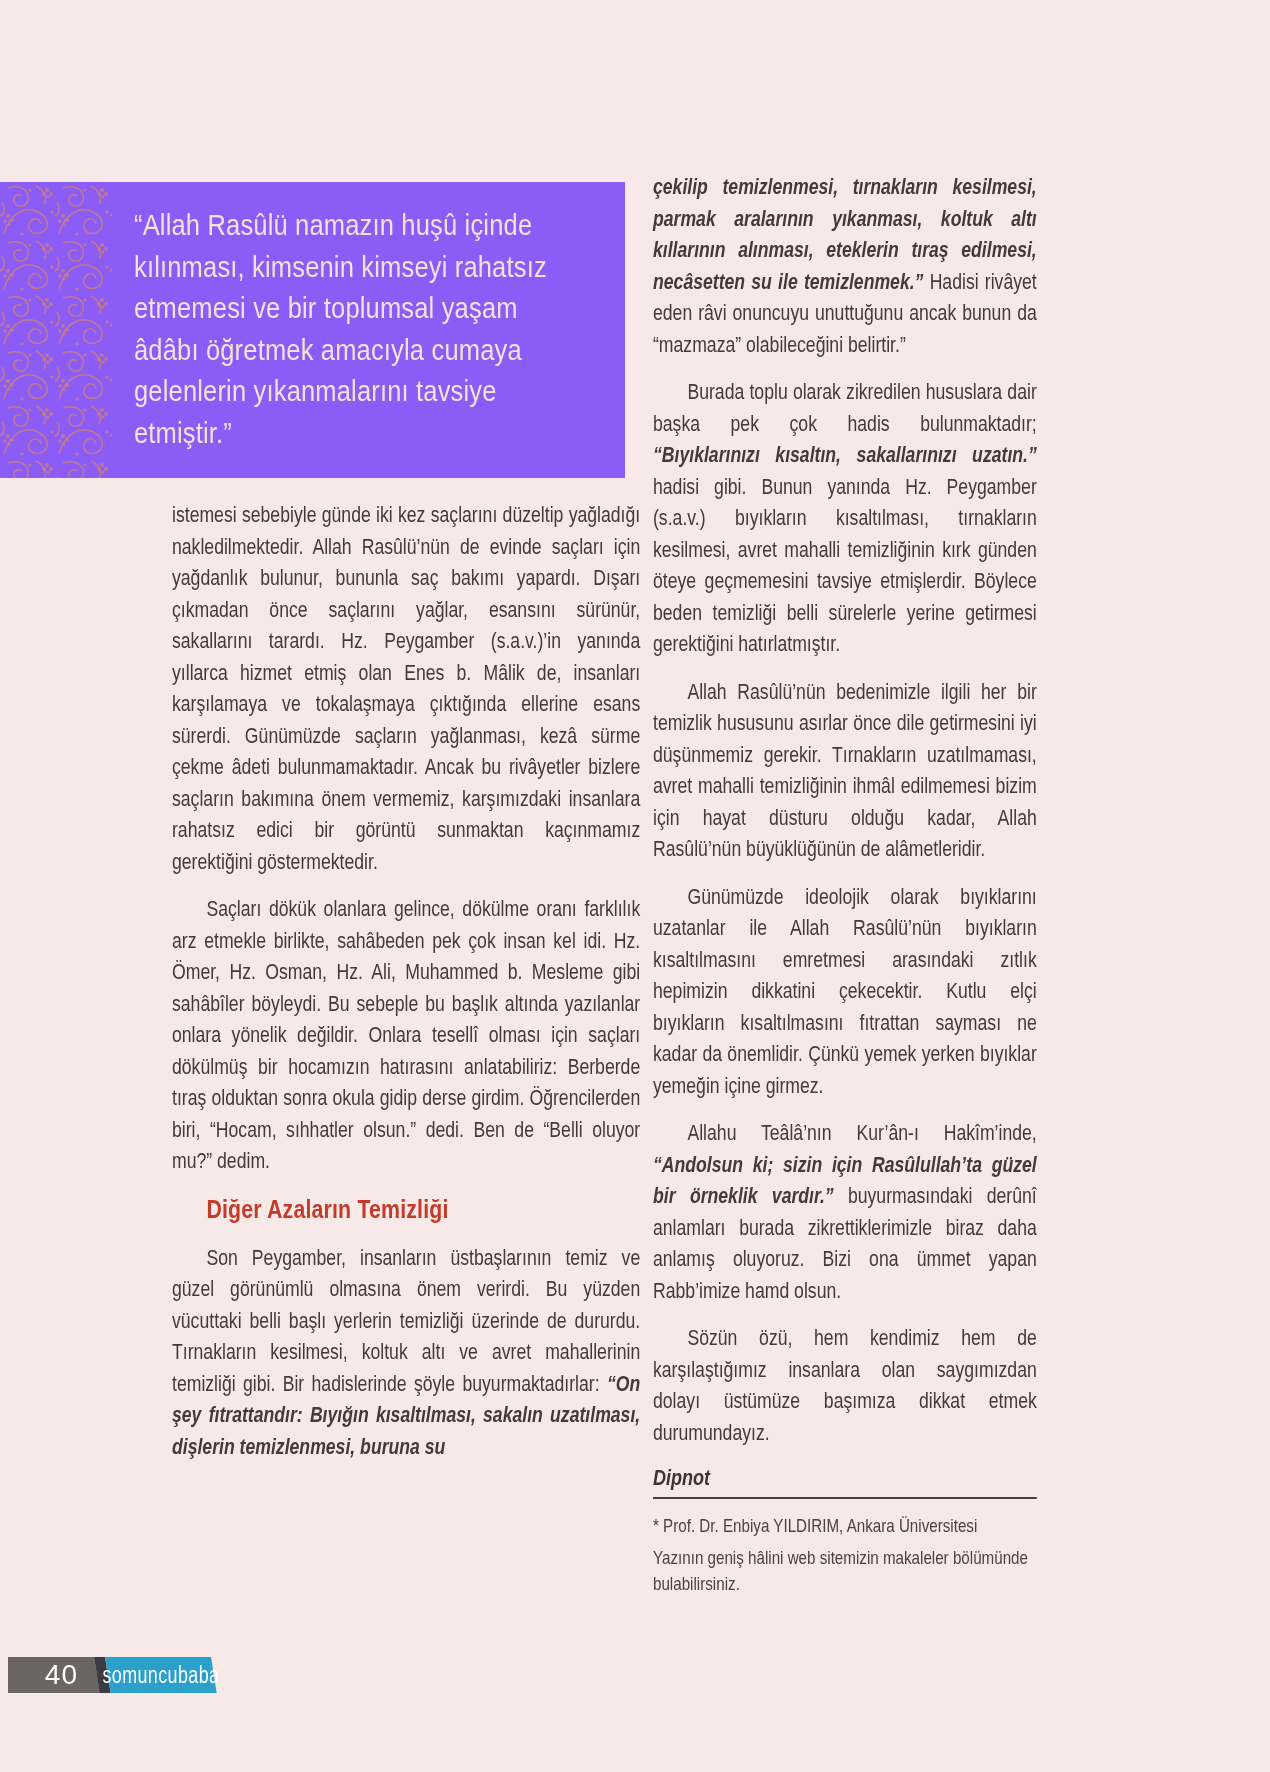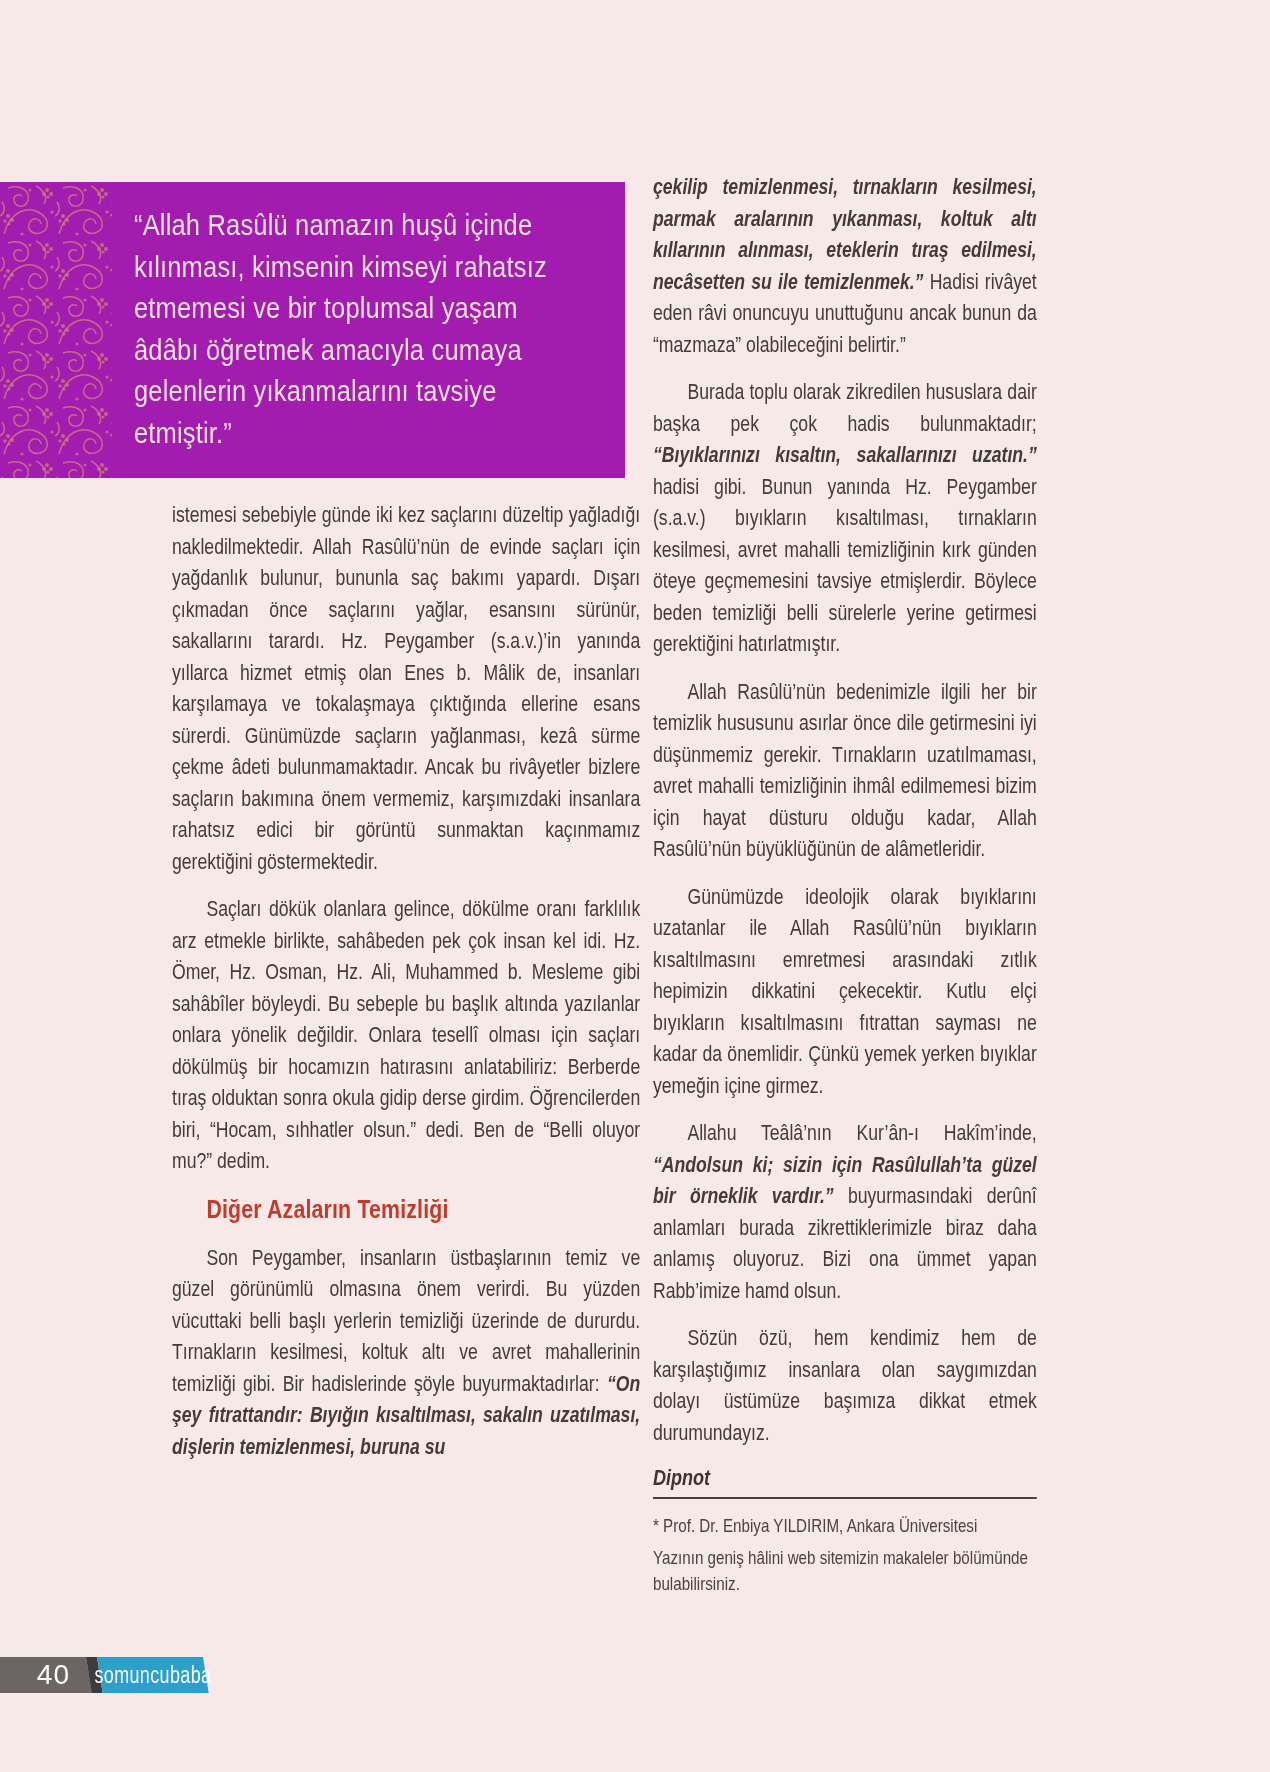--- a/index.html
+++ b/index.html
@@ -3,21 +3,21 @@
 <meta charset="utf-8">
 <style>
   html,body{margin:0;padding:0;background:#f7e9e7;}
   .page{
     position:relative;width:1270px;height:1772px;overflow:hidden;
     background:#f7e9e7;
     font-family:"Liberation Sans", sans-serif;
     color:#443a38;
   }
   
-  .quote-box{position:absolute;left:0;top:182px;width:625px;height:296px;background:#a21caf;}
+  .quote-box{position:absolute;left:0;top:182px;width:625px;height:296px;background:#8b5cf6;}
   .floral{position:absolute;left:0;top:0;width:112px;height:296px;}
   .quote-text{
     position:absolute;left:134px;top:22px;width:560px;
     transform:scaleX(0.85);transform-origin:0 0;
     font-size:30px;line-height:41.5px;color:#f3e2db;letter-spacing:0.2px;
   }
   .quote-text div{white-space:nowrap;}
   
   .col{position:absolute;transform:scaleX(0.82);transform-origin:0 0;}
   .col-left{left:172px;top:500px;width:571px;}
@@ -35,21 +35,21 @@
   .bd{font-weight:bold;}
   
   .footnote{margin-top:14px;}
   .dipnot-wrap{border-bottom:2px solid #473e3f;padding-bottom:6px;margin-bottom:14px;}
   .dipnot{font-weight:bold;font-style:italic;font-size:22px;color:#3c3332;}
   .col p.fn-item{
     font-size:18.5px;line-height:26px;text-align:left;text-indent:0;
     margin:0 0 6px 0;color:#4b4242;
   }
   
-  .footer{position:absolute;left:0;top:1657px;width:280px;height:24px;text-decoration:underline;}
+  .footer{position:absolute;left:8px;top:1657px;width:280px;height:24px;text-decoration:underline;}
   .pagenum-bar{
     position:absolute;left:0;top:0;width:92px;height:36px;background:#6b6563;
     clip-path:polygon(0 0,86px 0,92px 100%,0 100%);
     display:flex;align-items:center;justify-content:flex-end;padding:0;
     box-sizing:border-box;
   }
   .pagenum-bar span{
     color:#ffffff;font-size:28px;line-height:36px;margin-right:22px;letter-spacing:1px;
   }
   .slash{

